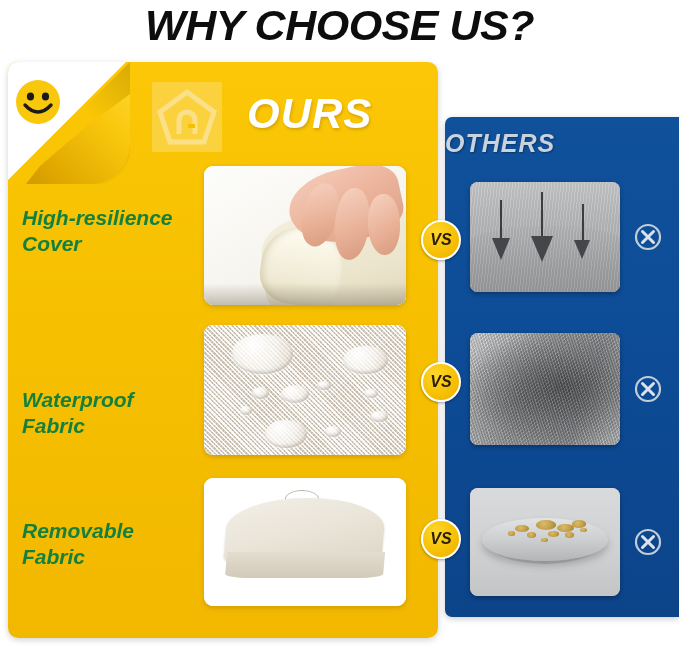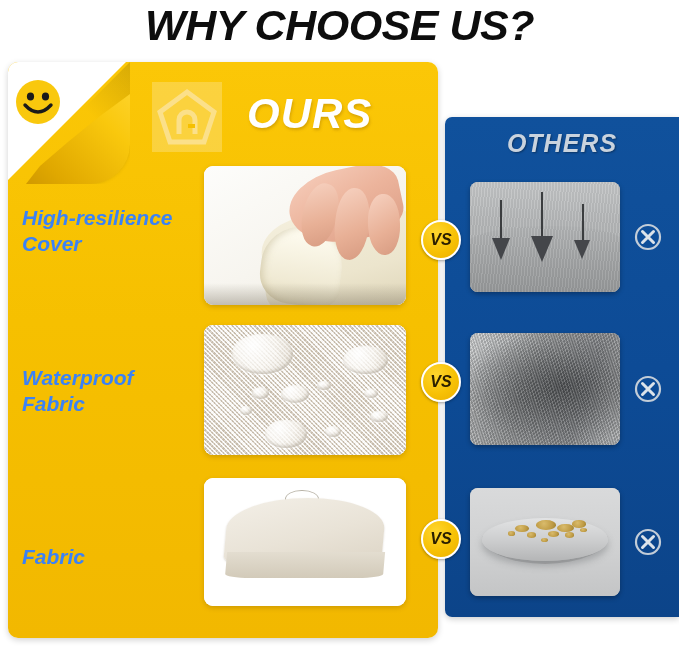--- a/index.html
+++ b/index.html
@@ -121,40 +121,39 @@
     color: #ffffff;
     letter-spacing: 1px;
     text-shadow: 1px 2px 3px rgba(150,100,0,0.35);
     line-height: 48px;
   }
   .others-title {
     position: absolute;
     left: 445px;
     top: 128px;
     width: 234px;
-    text-align: center;
     font-weight: bold;
     font-style: italic;
     font-size: 25px;
     letter-spacing: 1px;
     color: #c9d3de;
     text-shadow: 1px 1px 2px rgba(0,0,0,0.35);
     line-height: 30px;
   }
 
   
   .feature-label {
     position: absolute;
     left: 22px;
     width: 180px;
     font-weight: bold;
     font-style: italic;
     font-size: 21px;
     line-height: 26px;
-    color: #3b82f6;
+    color: #15803d;
   }
 
   
   .ours-photo {
     position: absolute;
     left: 204px;
     width: 202px;
     border-radius: 9px;
     overflow: hidden;
     background: #fdfdfb;
@@ -429,21 +428,21 @@
   <div class="arrow-head" style="left:104px;top:58px;border-left-width:8px;border-right-width:8px;border-top-width:19px"></div>
 </div>
 
 <div class="x-badge" style="top:223px">
   <svg viewBox="0 0 28 28" width="28" height="28">
     <circle cx="14" cy="14" r="12" fill="none" stroke="#c3cdd8" stroke-width="2.2"></circle>
     <path d="M8.5 8.5 L19.5 19.5 M19.5 8.5 L8.5 19.5" stroke="#dce3ea" stroke-width="3" stroke-linecap="round"></path>
   </svg>
 </div>
 
-<div class="feature-label" style="top:365px">
+<div class="feature-label" style="top:387px">
   <span>Waterproof</span><br>
   <span>Fabric</span>
 </div>
 
 <div class="ours-photo" style="top:325px;height:130px">
   <div class="fabric-bg"></div>
   <div class="droplet" style="left:14%;top:7%;width:30%;height:31%"></div>
   <div class="droplet" style="left:69%;top:16%;width:22%;height:22%"></div>
   <div class="droplet" style="left:38%;top:46%;width:14%;height:14%"></div>
   <div class="droplet" style="left:30%;top:73%;width:21%;height:22%"></div>
@@ -463,21 +462,21 @@
 </div>
 
 <div class="x-badge" style="top:375px">
   <svg viewBox="0 0 28 28" width="28" height="28">
     <circle cx="14" cy="14" r="12" fill="none" stroke="#c3cdd8" stroke-width="2.2"></circle>
     <path d="M8.5 8.5 L19.5 19.5 M19.5 8.5 L8.5 19.5" stroke="#dce3ea" stroke-width="3" stroke-linecap="round"></path>
   </svg>
 </div>
 
 <div class="feature-label" style="top:518px">
-  <br>
+  <span>Removable</span><br>
   <span>Fabric</span>
 </div>
 
 <div class="ours-photo" style="top:478px;height:128px">
   <div class="cover-bg"></div>
   <div class="tie" style="left:40%;top:9%;width:16%;height:13%"></div>
   <div class="tie" style="left:74%;top:33%;width:13%;height:18%"></div>
   <div class="cushion-top"></div>
   <div class="cushion-side"></div>
 </div>

